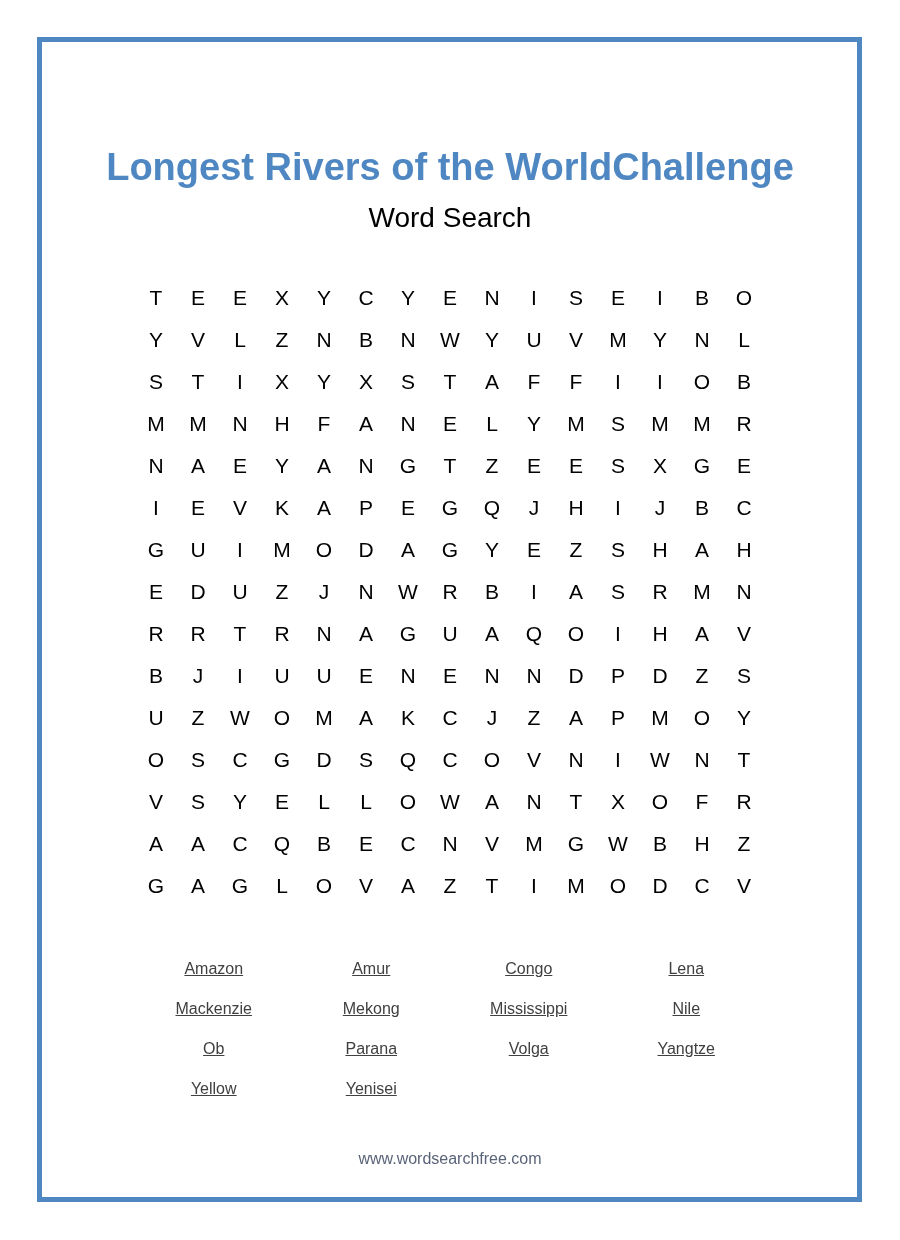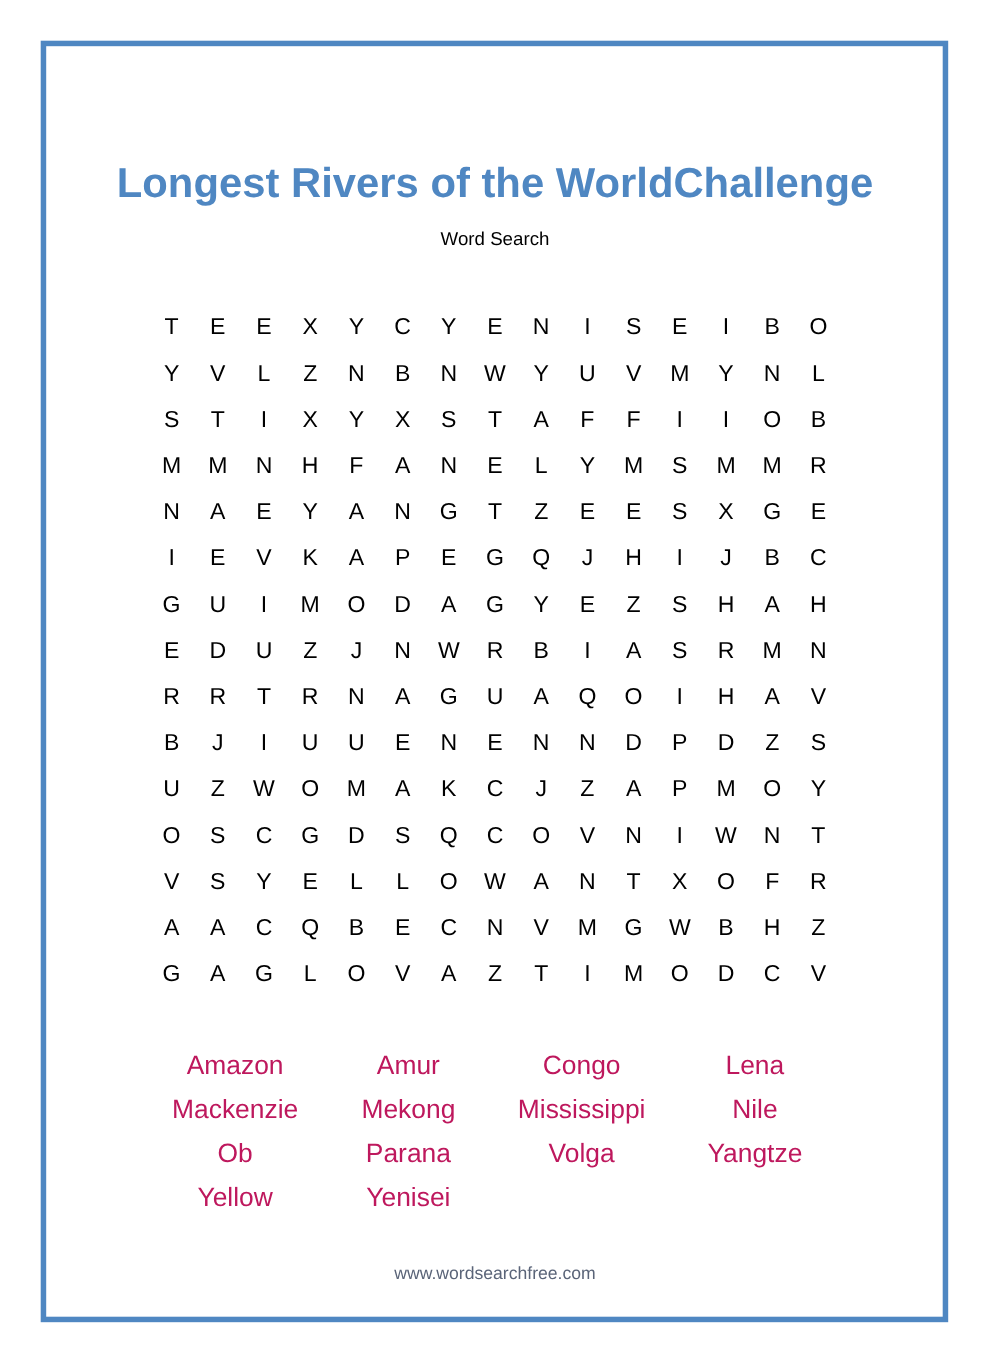--- a/index.html
+++ b/index.html
@@ -34,21 +34,21 @@
       color: #4f87c2;
       line-height: 46px;
       white-space: nowrap;
     }
     .subtitle {
       position: absolute;
       left: 0;
       width: 900px;
       top: 203px;
       text-align: center;
-      font-size: 17px;
+      font-size: 28px;
       color: #000000;
       line-height: 30px;
     }
     .grid {
       position: absolute;
       left: 135px;
       top: 277px;
       width: 630px;
       display: grid;
       grid-template-columns: repeat(15, 42px);
@@ -67,22 +67,23 @@
       top: 949px;
       width: 630px;
       display: grid;
       grid-template-columns: repeat(4, 157.5px);
       grid-auto-rows: 40px;
     }
     .word {
       display: flex;
       align-items: center;
       justify-content: center;
-      font-size: 24px;
-      color: #be185d;
+      font-size: 16px;
+      color: #404040;
+      text-decoration: underline;
     }
     .footer {
       position: absolute;
       left: 0;
       width: 900px;
       top: 1149px;
       text-align: center;
       font-size: 16px;
       color: #5a6478;
       line-height: 20px;

